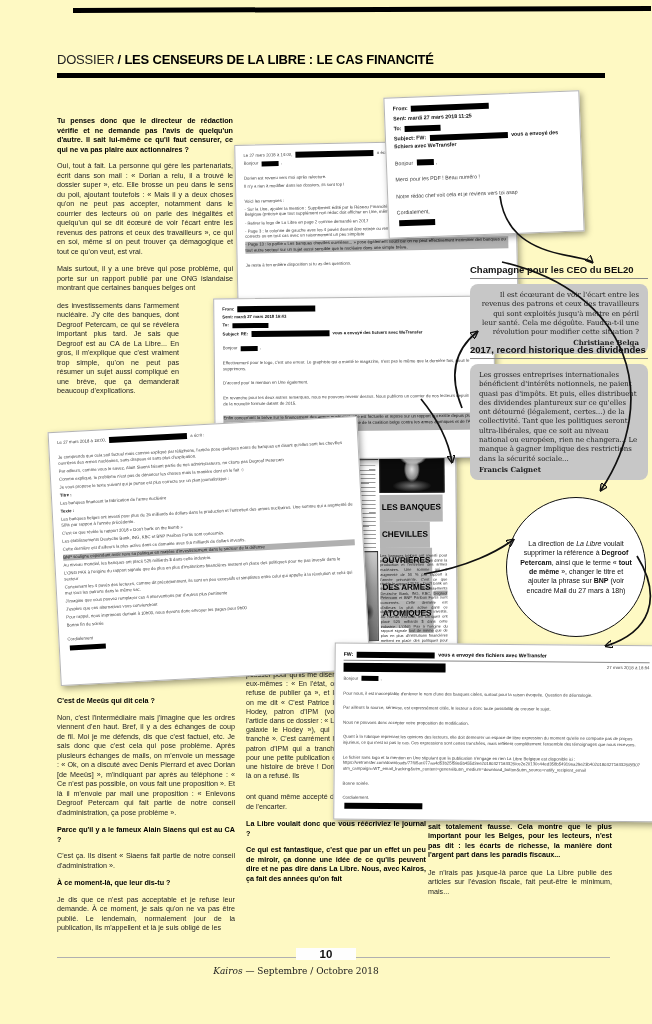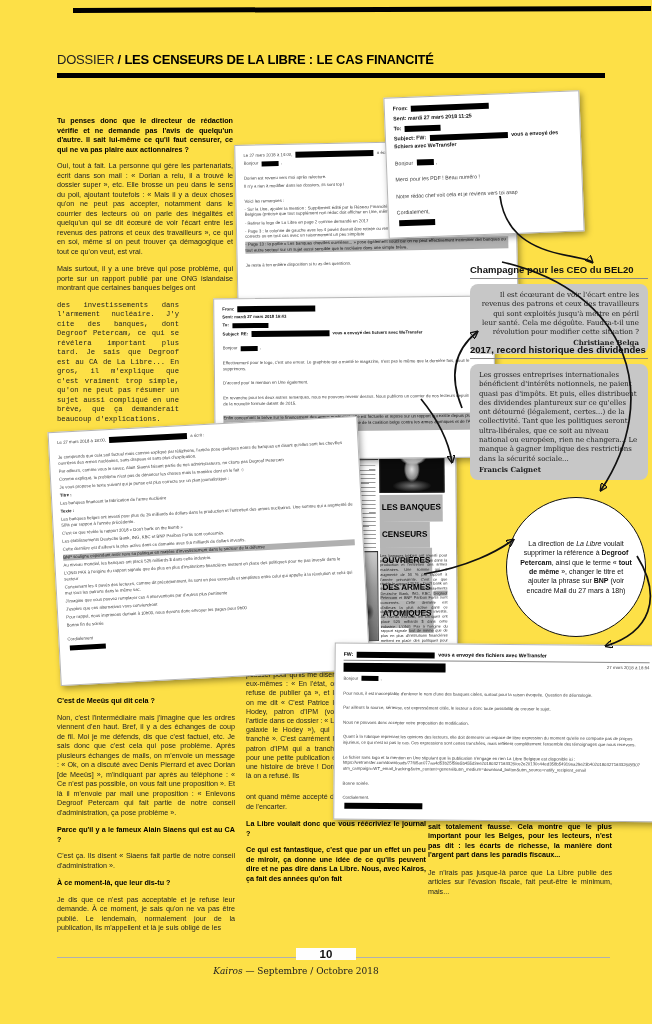--- a/index.html
+++ b/index.html
@@ -1,31 +1,31 @@
 <!DOCTYPE html>
 <html><head>
 <meta charset="utf-8">
 <style>
   html,body{margin:0;padding:0;background:#9a9a9a;}
-  .page{position:relative;width:652px;height:1024px;background:#fde047;margin:0 auto;
+  .page{position:relative;width:652px;height:1024px;background:#fef9c3;margin:0 auto;
         font-family:"Liberation Sans",sans-serif;color:#1a1a1a;overflow:hidden;
         box-shadow:0 0 8px rgba(0,0,0,.5);}
   
   .scanline{position:absolute;left:73px;top:7px;width:578px;height:5px;background:#000;transform:rotate(-.2deg);}
   
   .hdr{position:absolute;left:57px;top:52px;width:560px;font-size:13px;letter-spacing:-.2px;white-space:nowrap;}
   .hdr .kick{font-weight:400;color:#222;}
   .hdr .t{font-weight:800;color:#000;}
   .hdr-rule{position:absolute;left:57px;top:73px;width:548px;height:4.5px;background:#000;}
   
   .acol{position:absolute;text-align:justify;font-size:7.2px;line-height:9.5px;color:#222;margin-top:20px;}
   .acol p{margin:0 0 8px;}
   .acol .q{font-weight:bold;color:#000;margin:0 0 7px;}
   .col-left{left:57px;top:96px;width:176px;}
-  .narrow{width:122px;font-family:Liberation Mono, monospace;}
+  .narrow{width:122px;}
   
   .email{position:absolute;background:#fff;border:1px solid #b5b5b5;
          box-shadow:2px 3px 6px rgba(0,0,0,.38);padding:7px 8px;
          font-size:4.3px;line-height:1.32;color:#3c3c3c;}
   .eline{min-height:4.2px;margin-bottom:2.4px;text-align:left;}
   .eline.b{font-weight:bold;color:#101010;}
   .eline.hl{background:#b0b0b0;color:#111;}
   .eline.blank{height:3px;}
   .redact{display:inline-block;background:#000;height:5px;vertical-align:middle;margin:0 2px;}
   .redact.rr{width:78px;height:6px;}
@@ -115,21 +115,21 @@
     <p>Oui, tout à fait. La personne qui gère les partenariats, écrit dans son mail : « Dorian a relu, il a trouvé le dossier super », etc. Elle brosse un peu dans le sens du poil, ajoutant toutefois : « Mais il y a deux choses qu'on ne peut pas accepter, notamment dans le courrier des lecteurs où on parle des inégalités et quelqu'un qui se dit écœuré de voir l'écart entre les revenus des patrons et ceux des travailleurs », ce qui en soi, même si on peut trouver ça démagogique et tout ce qu'on veut, est vrai.</p>
     <p>Mais surtout, il y a une brève qui pose problème, qui porte sur un rapport publié par une ONG islandaise montrant que certaines banques belges ont</p>
     <p class="narrow">des investissements dans l'armement nucléaire. J'y cite des banques, dont Degroof Petercam, ce qui se révélera important plus tard. Je sais que Degroof est au CA de La Libre... En gros, il m'explique que c'est vraiment trop simple, qu'on ne peut pas résumer un sujet aussi compliqué en une brève, que ça demanderait beaucoup d'explications.</p>
   </div>
 
   <div class="clip">
     <div class="clip-frag">SÉE CONTRE</div>
     <div class="clip-rule"></div>
     <div class="tinytext"></div>
     <div class="nukephoto"></div>
-    <div class="clip-head" id="clip-head"><span>LES BANQUES</span><span>CENSEURS</span><span>OUVRIÈRES</span><span>DES ARMES</span><span>ATOMIQUES</span></div>
+    <div class="clip-head" id="clip-head"><span>LES BANQUES</span><span>CHEVILLES</span><span>OUVRIÈRES</span><span>DES ARMES</span><span>ATOMIQUES</span></div>
     <div class="clip-body"><span>Les banques belges ont investi pour plus de 26 milliards de dollars dans la production et l'entretien des armes nucléaires. Une somme qui a augmenté de 50 % par rapport à l'année précédente. C'est ce que révèle le rapport 2018 « Don't bank on the Bomb ». Les établissements Deutsche Bank, ING, KBC, </span><span class="hl">Degroof Petercam</span><span> et BNP Paribas Fortis sont concernés. Cette dernière est d'ailleurs la plus active dans ce domaine avec 8,6 milliards $ investis. Au niveau mondial, les banques ont placé 525 milliards $ dans cette industrie. L'ONG Pax à l'origine du rapport signale </span><span class="hl">tout de même</span><span> que de plus en plus d'institutions financières mettent en place des politiques pour ne pas investir dans le secteur.</span></div>
     <div class="protest"></div>
   </div>
 
   <div class="email email2">
     <div>
         <div class="eline">Le 27 mars 2018 à 14:00, <span class="redact rr"></span> a écrit :</div>
         <div class="eline">Bonjour <span class="redact sm"></span>,</div>
         <div class="eline blank"></div>
         <div class="eline">Dorian est revenu vers moi après relecture.</div>

